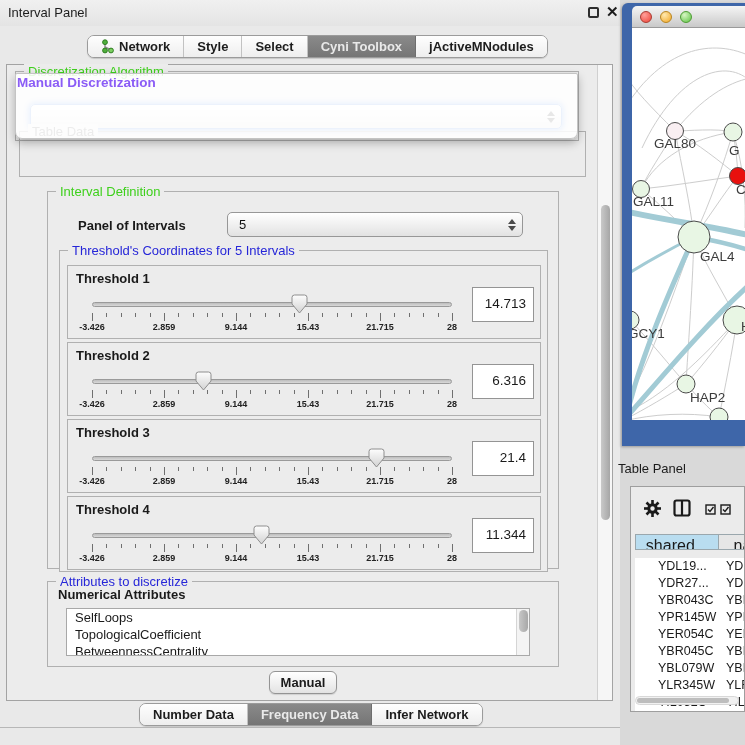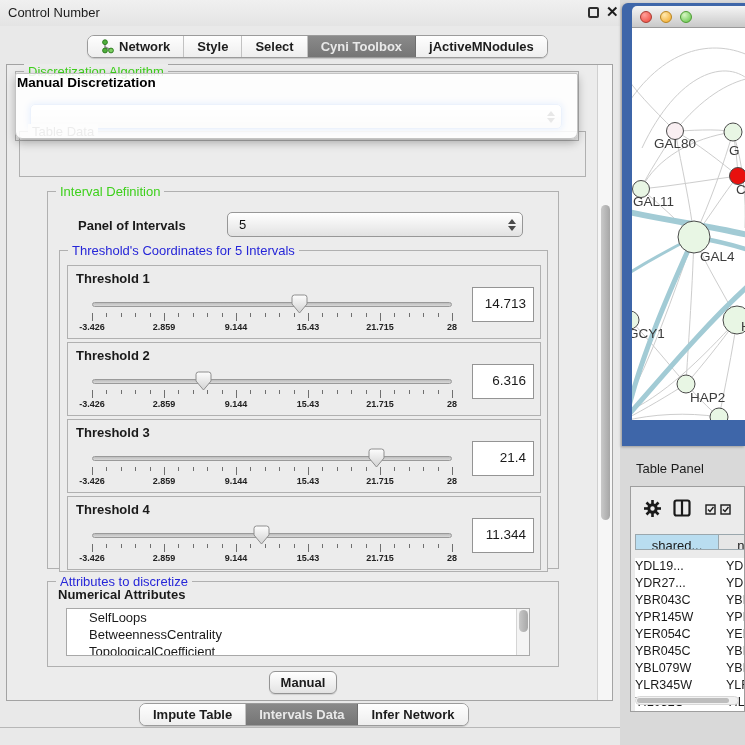--- a/index.html
+++ b/index.html
@@ -35,37 +35,37 @@
   .combo .combo-text { padding-left:11px; font-size:13px; color:#111; flex:1; overflow:hidden; white-space:nowrap; }
   .combo .spinner { width:20px; display:flex; flex-direction:column; align-items:center; gap:2px; }
   .combo .spinner i { width:0; height:0; border-left:4px solid transparent; border-right:4px solid transparent; }
   .combo .spinner i.up { border-bottom:5px solid #4a4a4a; }
   .combo .spinner i.dn { border-top:5px solid #4a4a4a; }
   .combo.focused { border-color:#6f9ee8; box-shadow:0 0 5px 2px rgba(92,150,245,0.75); }
 
   
   #algo-popup { position:absolute; left:8px; top:8px; width:563px; height:66px; background:rgba(255,255,255,0.87); border:1px solid #c4c4c4; border-radius:2px 2px 7px 7px; box-shadow:0 4px 10px rgba(0,0,0,0.28); z-index:20; }
   #algo-popup .hint { margin-top:13px; text-align:center; color:#b7b7b7; font-size:13px; }
-  #algo-popup .item { padding:1px 0 1px 1px; font-size:13.5px; color:#000000; cursor:pointer; }
+  #algo-popup .item { padding:1px 0 1px 1px; font-size:13.5px; color:#8b5cf6; cursor:pointer; }
   #algo-popup .item.bold { font-weight:bold; }
 
   
   .threshold-box { position:absolute; left:7px; width:474px; height:74px; border:1px solid #b0b0b0; background:#ececec; }
   .th-label { position:absolute; left:8px; top:5px; font-weight:bold; font-size:13px; }
   .th-track { position:absolute; left:24px; top:36px; width:360px; height:5px; border:1px solid #9a9a9a; border-radius:3px; background:linear-gradient(#bdbdbd,#d9d9d9); }
   .th-thumb { position:absolute; top:28px; width:17px; height:20px; cursor:pointer; }
   .tick { position:absolute; width:1px; background:#6f6f6f; }
   .tick.minor { top:47px; height:4px; }
   .tick.major { top:47px; height:8px; }
   .tick-label { position:absolute; top:56px; transform:translateX(-50%); font-size:9px; font-weight:bold; color:#222; white-space:nowrap; }
   .th-value { position:absolute; left:404px; top:21px; width:62px; height:35px; background:#fff; border:1px solid #949494; font-size:13.5px; text-align:right; padding:8px 7px 0 0; }
 
   
   #attr-list { position:absolute; left:18px; top:26px; width:464px; height:48px; background:#fff; border:1px solid #a8a8a8; overflow:hidden; }
-  .attr-item { padding-left:22px; font-size:13px; height:17px; line-height:17px; cursor:default; }
+  .attr-item { padding-left:8px; font-size:13px; height:17px; line-height:17px; cursor:default; }
   #attr-scroll { position:absolute; right:0; top:0; bottom:0; width:13px; background:#f4f4f4; border-left:1px solid #d5d5d5; }
   #attr-scroll .thumb { position:absolute; left:2px; top:1px; width:9px; height:22px; border-radius:5px; background:linear-gradient(90deg,#c7c7c7,#a8a8a8); }
 
   
   #apply-btn { position:absolute; left:262px; top:606px; width:68px; height:23px; border:1px solid #949494; border-radius:6px; background:linear-gradient(#ffffff,#e3e3e3); font-size:13px; font-weight:bold; text-align:center; line-height:21px; cursor:pointer; box-shadow:0 1px 1px rgba(0,0,0,0.12); }
 
   
   #cp-scroll { position:absolute; right:0; top:0; bottom:0; width:15px; background:#f6f6f6; border-left:1px solid #d0d0d0; }
   #cp-scroll .thumb { position:absolute; left:3px; width:9px; top:140px; height:315px; border-radius:5px; background:linear-gradient(90deg,#c9c9c9,#a6a6a6); }
 
@@ -74,51 +74,51 @@
   
   #right-bg { position:absolute; left:620px; top:0; width:125px; height:745px; background:#d9d9d9; }
   #net-window { position:absolute; left:622px; top:3px; width:123px; height:443px; background:#3e66a9; border-radius:6px 0 0 0; box-shadow:-1px 1px 3px rgba(0,0,0,0.3); }
   #net-titlebar { position:absolute; left:10px; top:3px; width:113px; height:22px; background:linear-gradient(#f5f5f5,#c9c9c9); border-radius:5px 0 0 0; border-bottom:1px solid #9a9a9a; }
   .light { position:absolute; top:5px; width:12px; height:12px; border-radius:50%; cursor:pointer; }
   #light-red   { left:8px;  background:radial-gradient(circle at 35% 30%, #ffa09a, #ee4437); border:1px solid #a93a30; }
   #light-yellow{ left:28px; background:radial-gradient(circle at 35% 30%, #ffe9b0, #f2a623); border:1px solid #b8851f; }
   #light-green { left:48px; background:radial-gradient(circle at 35% 30%, #d8f6c4, #5cc241); border:1px solid #4d9c33; }
   #net-canvas { position:absolute; left:10px; top:25px; width:113px; height:392px; background:#ffffff; overflow:hidden; }
 
-  #table-panel-label { position:absolute; left:636px; top:461px; font-size:13px; color:#1c1c1c; }
+  #table-panel-label { position:absolute; left:618px; top:461px; font-size:13px; color:#1c1c1c; }
   #table-panel { position:absolute; left:630px; top:486px; width:115px; height:226px; border:1px solid #9e9e9e; background:#ebebeb; overflow:hidden; }
   #tp-toolbar { position:absolute; left:0; top:0; width:160px; height:46px; }
   .tp-icon { position:absolute; cursor:pointer; }
   #tp-header { position:absolute; left:4px; top:47px; height:24px; display:flex; }
-  .tp-hcell { height:16px; border:1px solid #9aa7ad; border-left:none; font-size:13px; text-align:center; line-height:22px; background:#e6e6e6; cursor:pointer; overflow:hidden; white-space:nowrap; }
+  .tp-hcell { height:16px; border:1px solid #9aa7ad; border-left:none; font-size:16px; text-align:center; line-height:22px; background:#e6e6e6; cursor:pointer; overflow:hidden; white-space:nowrap; }
   .tp-hcell:first-child { border-left:1px solid #9aa7ad; background:#b9ddf0; }
   #tp-rows { position:absolute; left:4px; top:71px; width:150px; background:#fff; }
   .tp-row { display:flex; height:17px; line-height:17px; font-size:12.5px; background:#fff; }
-  .tp-row .c1 { width:84px; padding-left:0; overflow:hidden; white-space:nowrap; }
+  .tp-row .c1 { width:84px; padding-left:23px; overflow:hidden; white-space:nowrap; }
   .tp-row .c2 { padding-left:7px; white-space:nowrap; }
   #tp-hscroll { position:absolute; left:4px; top:209px; width:104px; height:9px; background:#f1f1f1; border:1px solid #d8d8d8; border-radius:5px; }
   #tp-hscroll .thumb { position:absolute; left:1px; top:1px; width:92px; height:5px; border-radius:3px; background:#bdbdbd; }
 
   svg text { font-family:"Liberation Sans", sans-serif; }
 </style>
 </head>
 <body>
 
 <svg width="0" height="0" style="position:absolute">
   <defs>
     <linearGradient id="thumbgrad" x1="0" y1="0" x2="0" y2="1">
       <stop offset="0" stop-color="#fdfdfd"></stop>
         <stop offset="1" stop-color="#d2d2d2"></stop>
     </linearGradient>
   </defs>
 </svg>
 
 <div id="control-panel">
   <div id="cp-titlebar">
-    <span id="cp-title">Control Number</span>
+    <span id="cp-title">Interval Panel</span>
     <span id="cp-float"></span>
     <span id="cp-close">✕</span>
   </div>
 
   <div id="tabbar-top" class="tabbar">
       <div class="tab">
         <span style="display: inline-flex;">
           <svg width="13" height="15" viewBox="0 0 13 15">
             <line x1="4" y1="4" x2="4" y2="11" stroke="#8a8a8a" stroke-width="1.4"></line>
             <line x1="4" y1="8" x2="10" y2="11" stroke="#8a8a8a" stroke-width="1.4"></line>
@@ -343,42 +343,42 @@
           </div>
       </div>
     </div>
 
     <div class="group" style="left:40px; top:516px; width:512px; height:86px;">
       <span class="group-title t-blue">Attributes to discretize</span>
       <span style="position:absolute; left:10px; top:5px; font-weight:bold;">Numerical Attributes</span>
       <div id="attr-list">
         <div id="attr-items">
             <div class="attr-item">SelfLoops</div>
+            <div class="attr-item">TopologicalCoefficient</div>
             <div class="attr-item">BetweennessCentrality</div>
-            <div class="attr-item">TopologicalCoefficient</div>
           </div>
         <div id="attr-scroll">
             <div class="thumb"></div>
           </div>
       </div>
     </div>
 
     <div id="apply-btn">Manual</div>
 
     <div id="cp-scroll">
       <div class="thumb"></div>
     </div>
   </div>
 
   <div id="tabbar-bottom" class="tabbar">
       <div class="tab">
-        <span>Impute Table</span>
+        <span>Number Data</span>
       </div>
       <div class="tab active">
-        <span>Intervals Data</span>
+        <span>Frequency Data</span>
       </div>
       <div class="tab">
         <span>Infer Network</span>
       </div>
     </div>
   <div id="cp-bottom-line"></div>
 </div>
 
 <div id="right-bg"></div>
 

